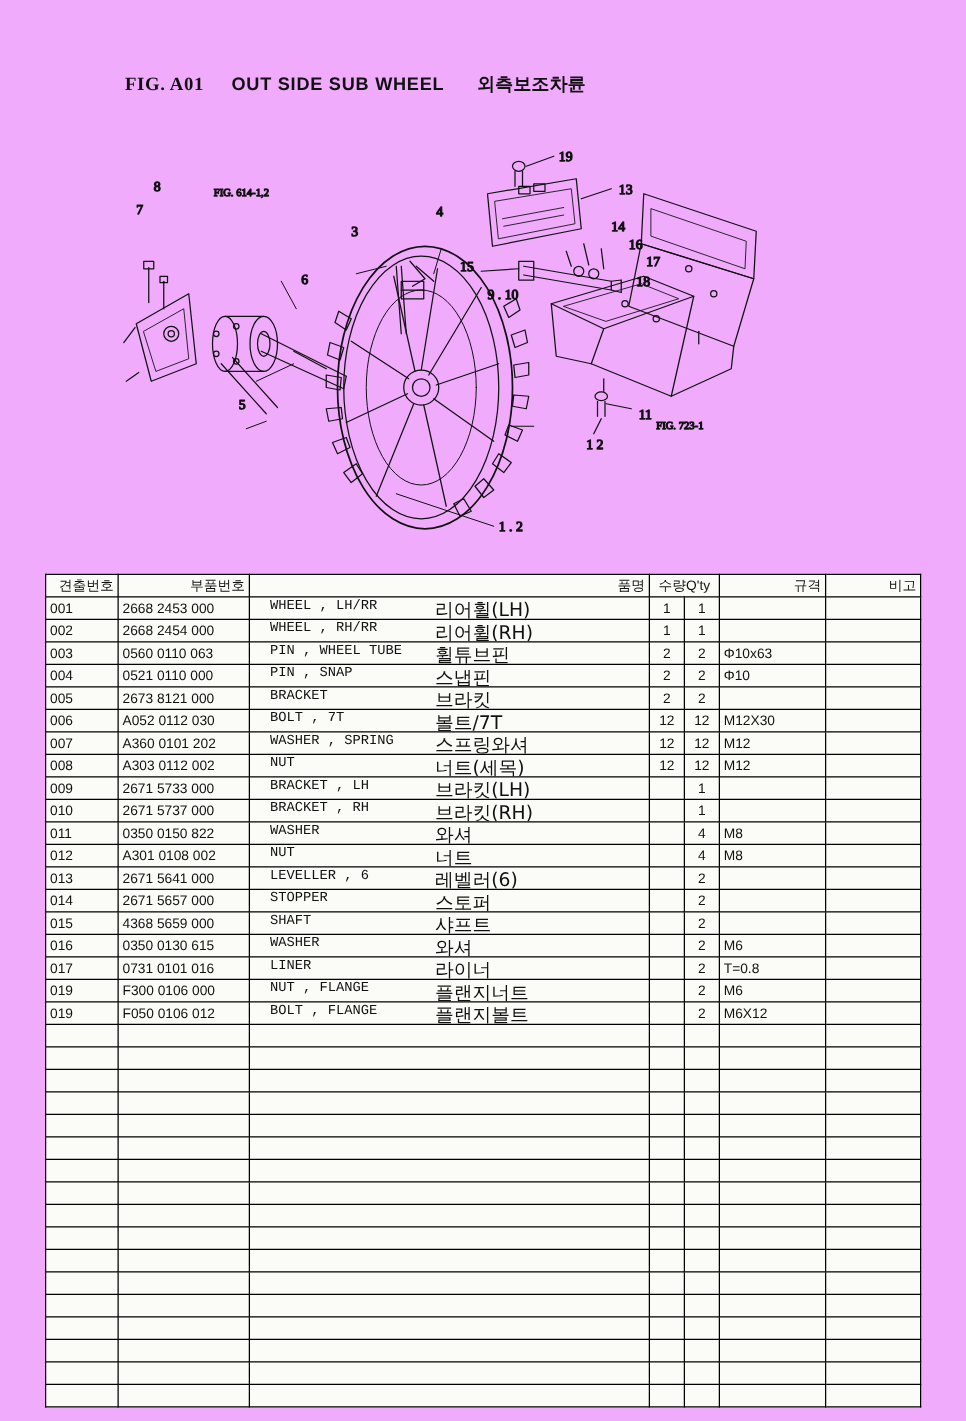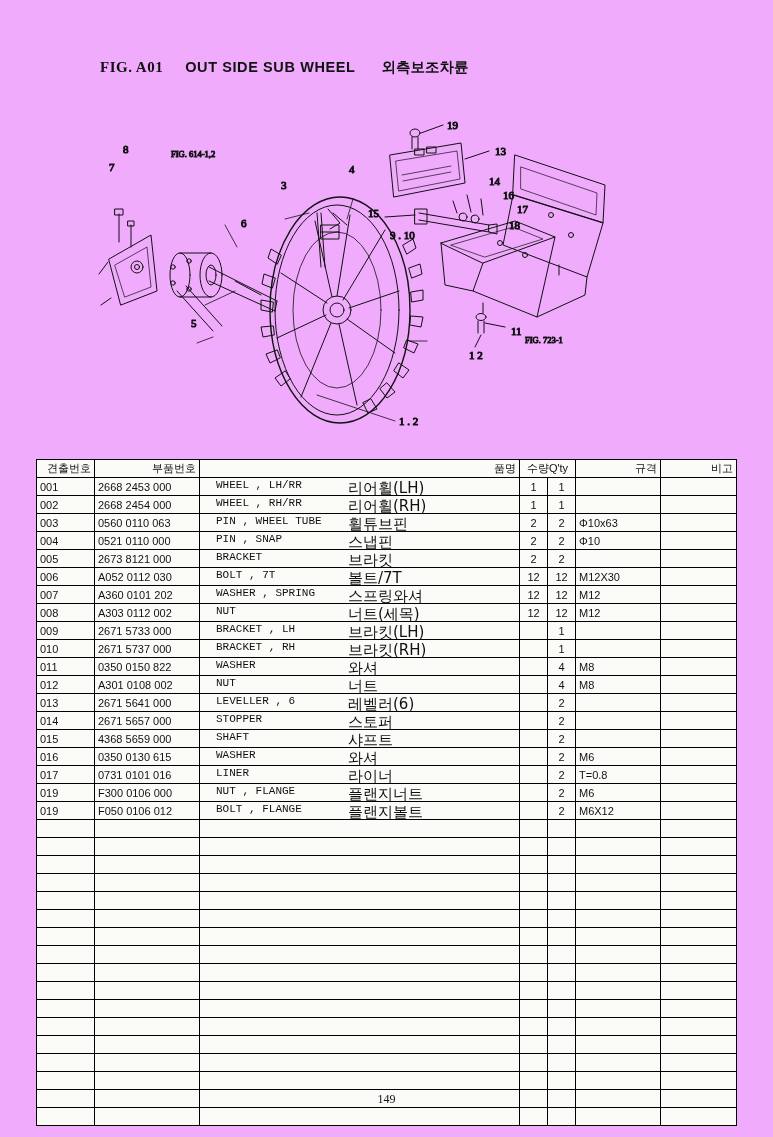--- a/index.html
+++ b/index.html
@@ -719,15 +719,14 @@
               <td class="c-name">&nbsp;</td>
               <td class="c-q1">&nbsp;</td>
               <td class="c-q2">&nbsp;</td>
               <td class="c-desc">&nbsp;</td>
               <td class="c-rem">&nbsp;</td>
             </tr>
           </tbody>
       </table>
     </div>
 
-    <div class="pagenum">149</div>
   </div>
 </div>
 
 </body></html>

